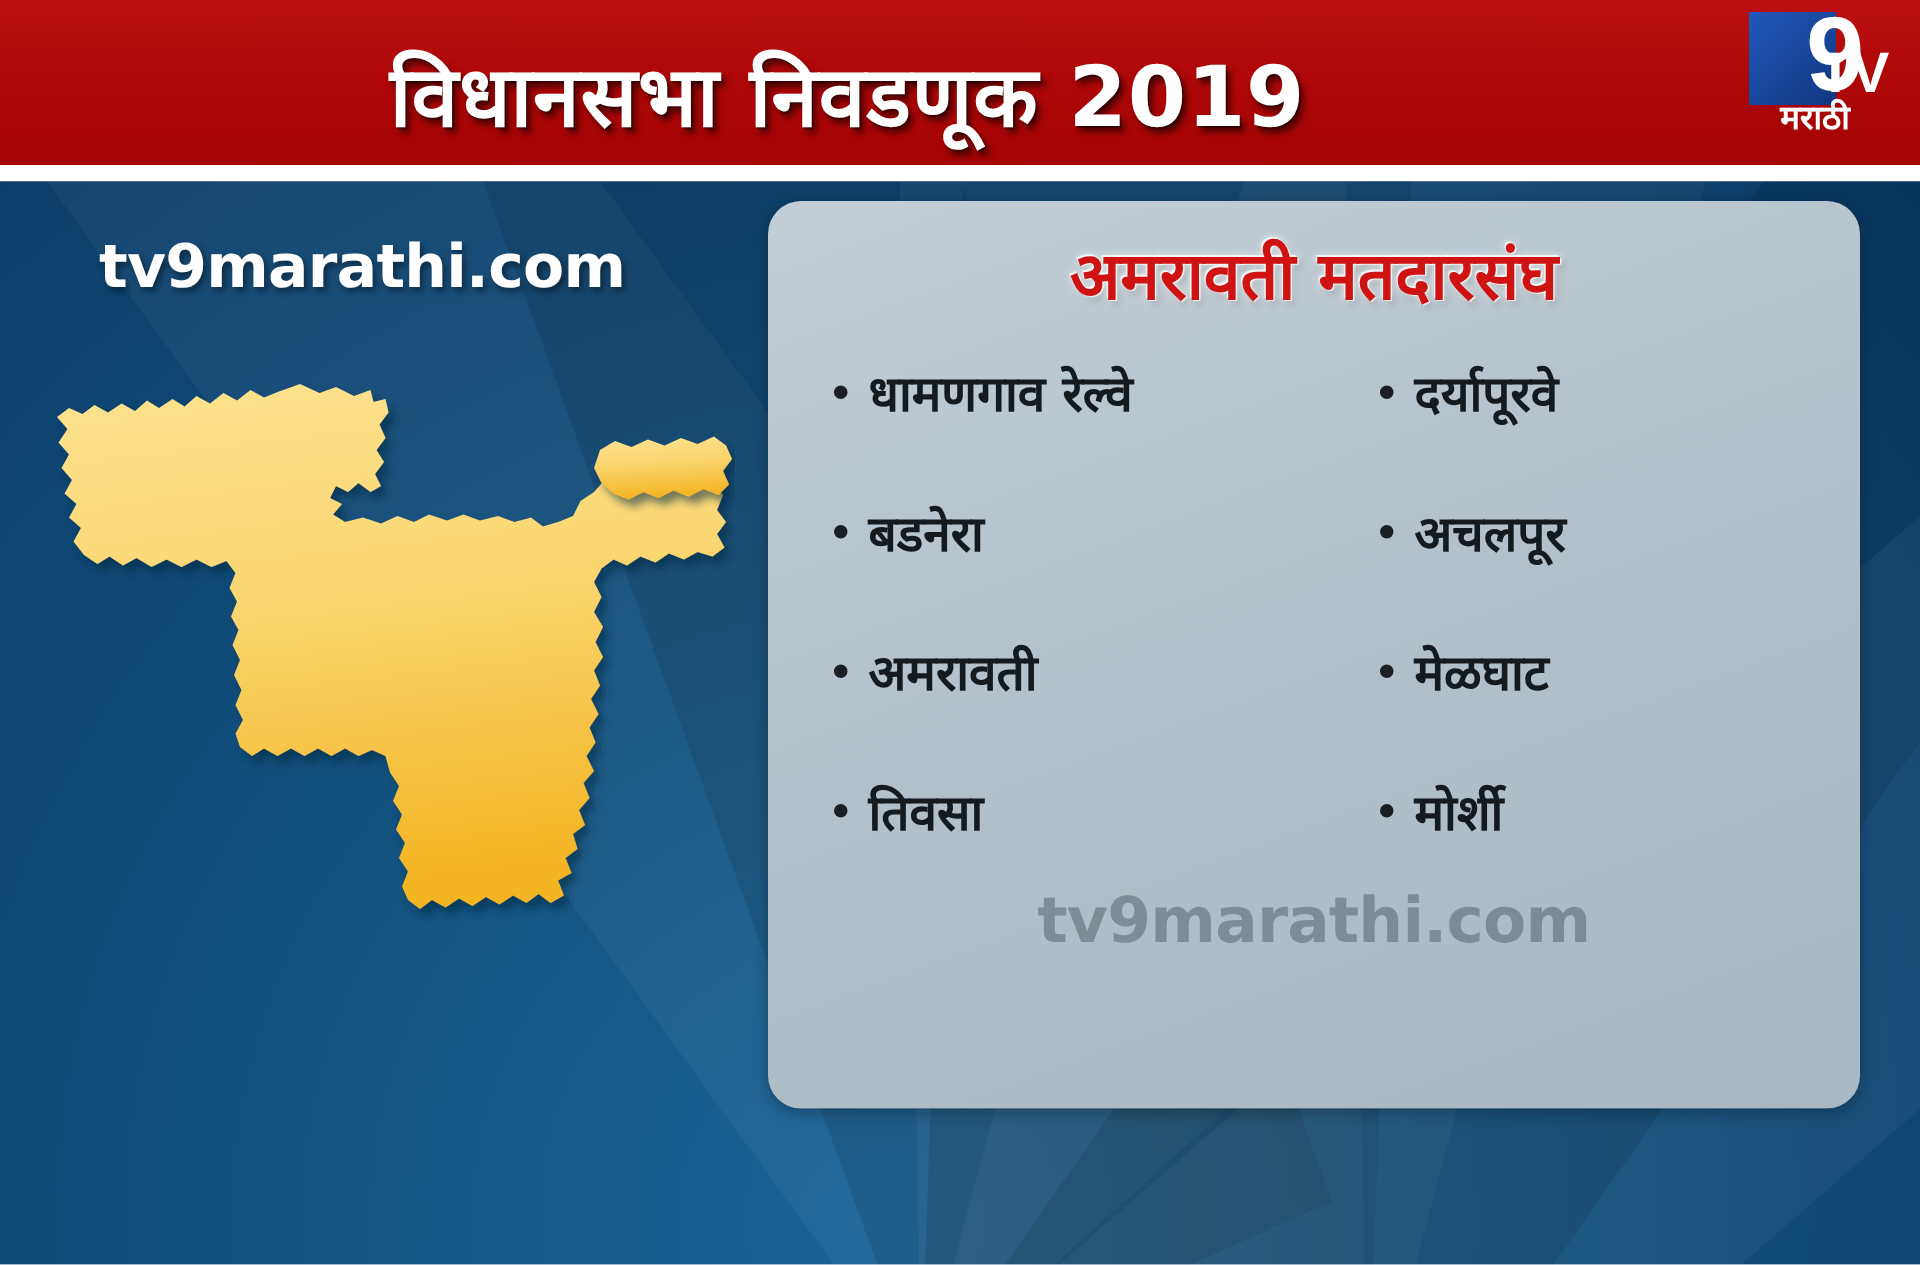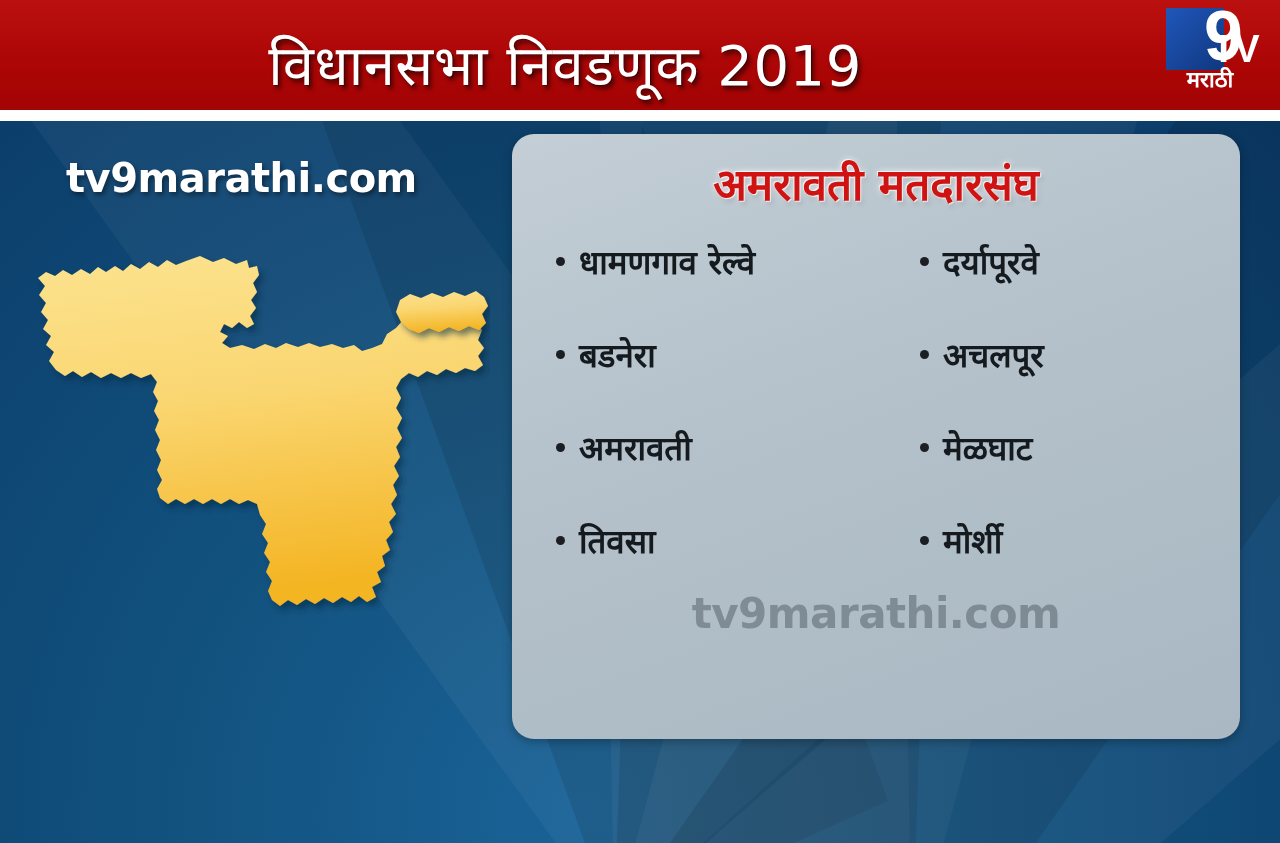--- a/index.html
+++ b/index.html
@@ -35,21 +35,21 @@
   #banner-title {
     position: absolute;
     left: 0; top: 0;
     width: 1130px;
     height: 136px;
     display: flex;
     align-items: center;
     justify-content: center;
     color: #ffffff;
     font-family: "DejaVu Sans", "Liberation Sans", sans-serif;
-    font-weight: normal;
+    font-weight: bold;
     font-size: 56px;
     line-height: 1.05;
     letter-spacing: 0.5px;
     text-shadow: 3px 4px 4px rgba(0,0,0,0.55), 1px 1px 0 rgba(0,0,0,0.35);
     white-space: nowrap;
     padding-bottom: 4px;
     box-sizing: border-box;
   }
 
   

